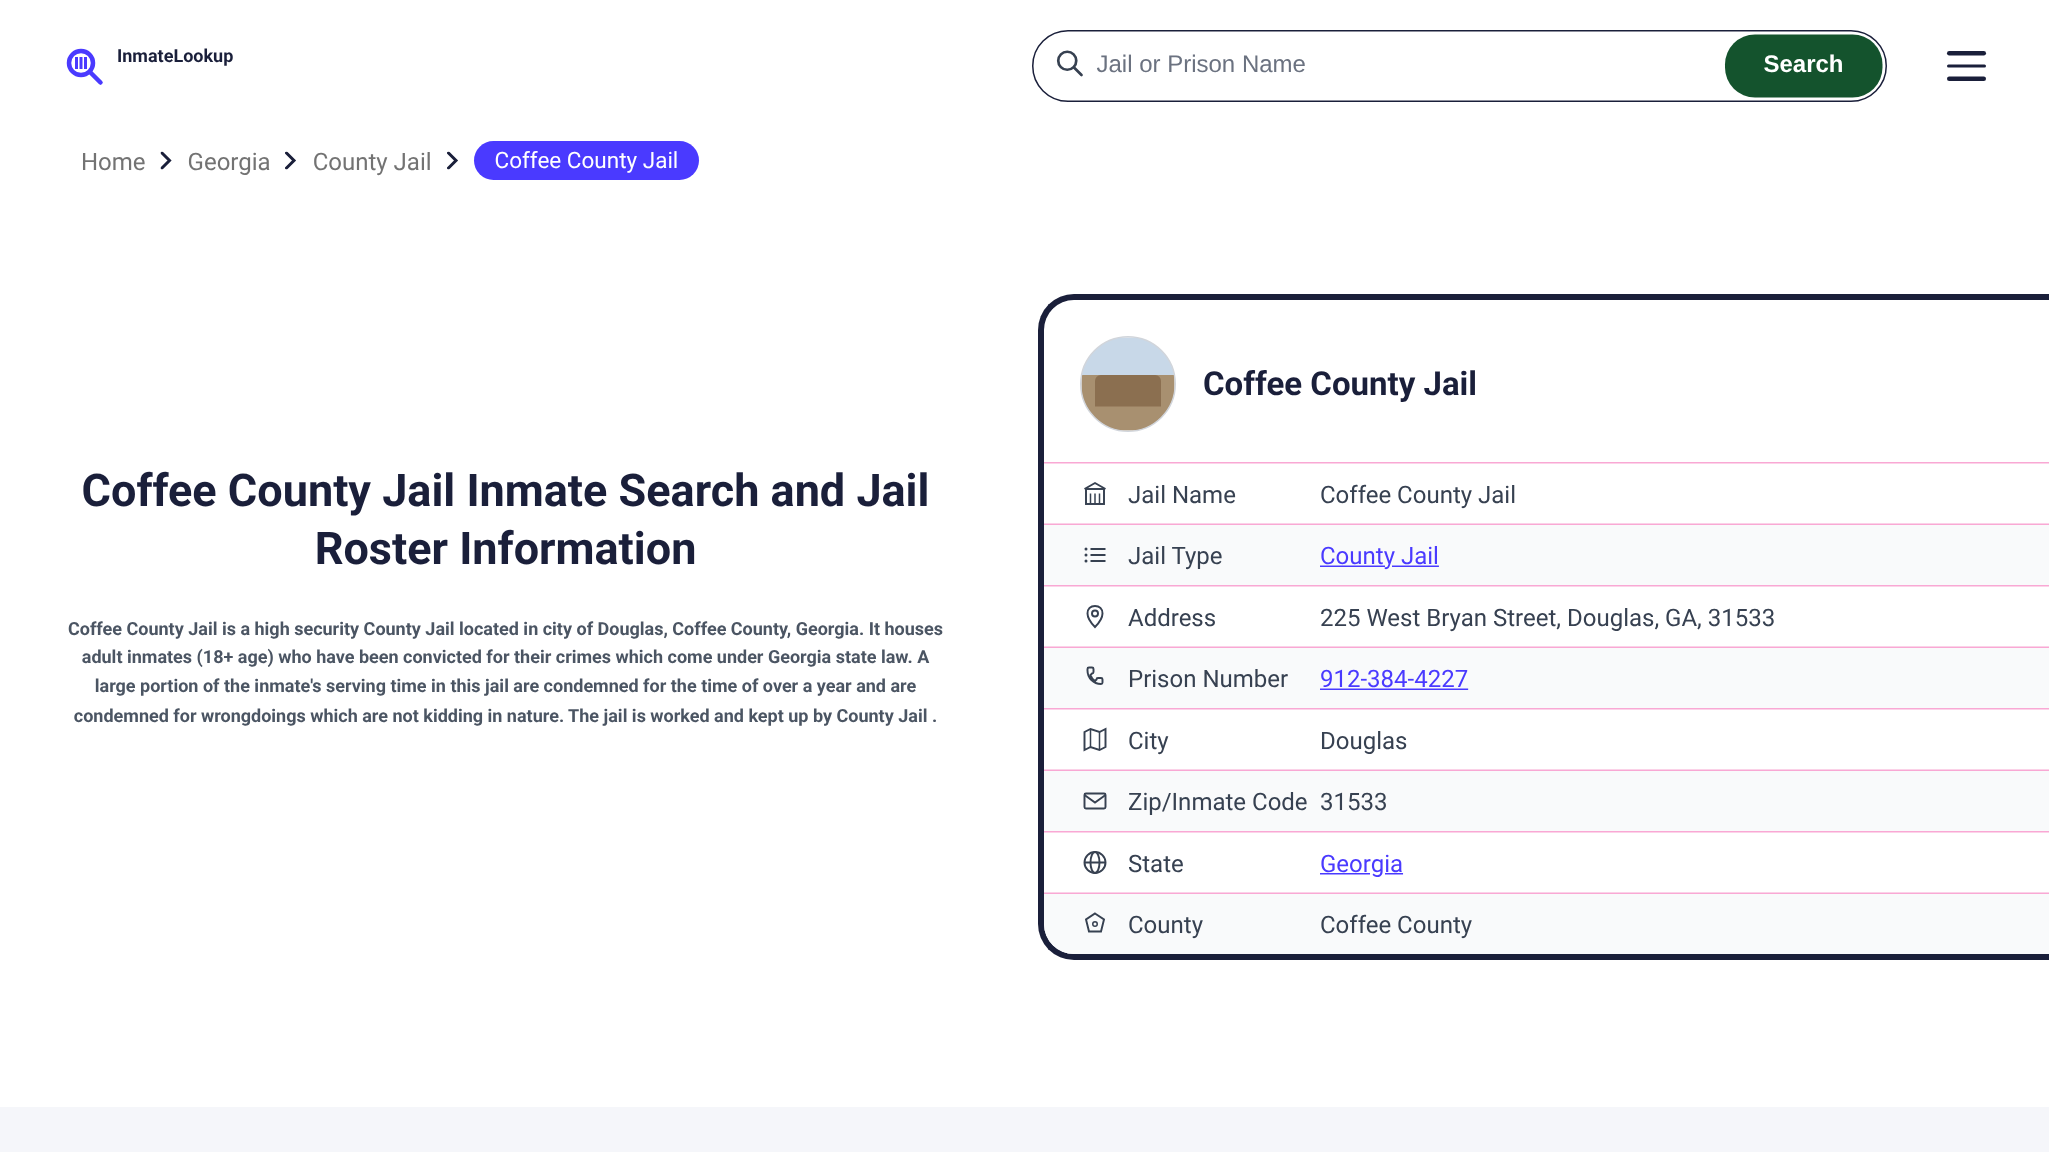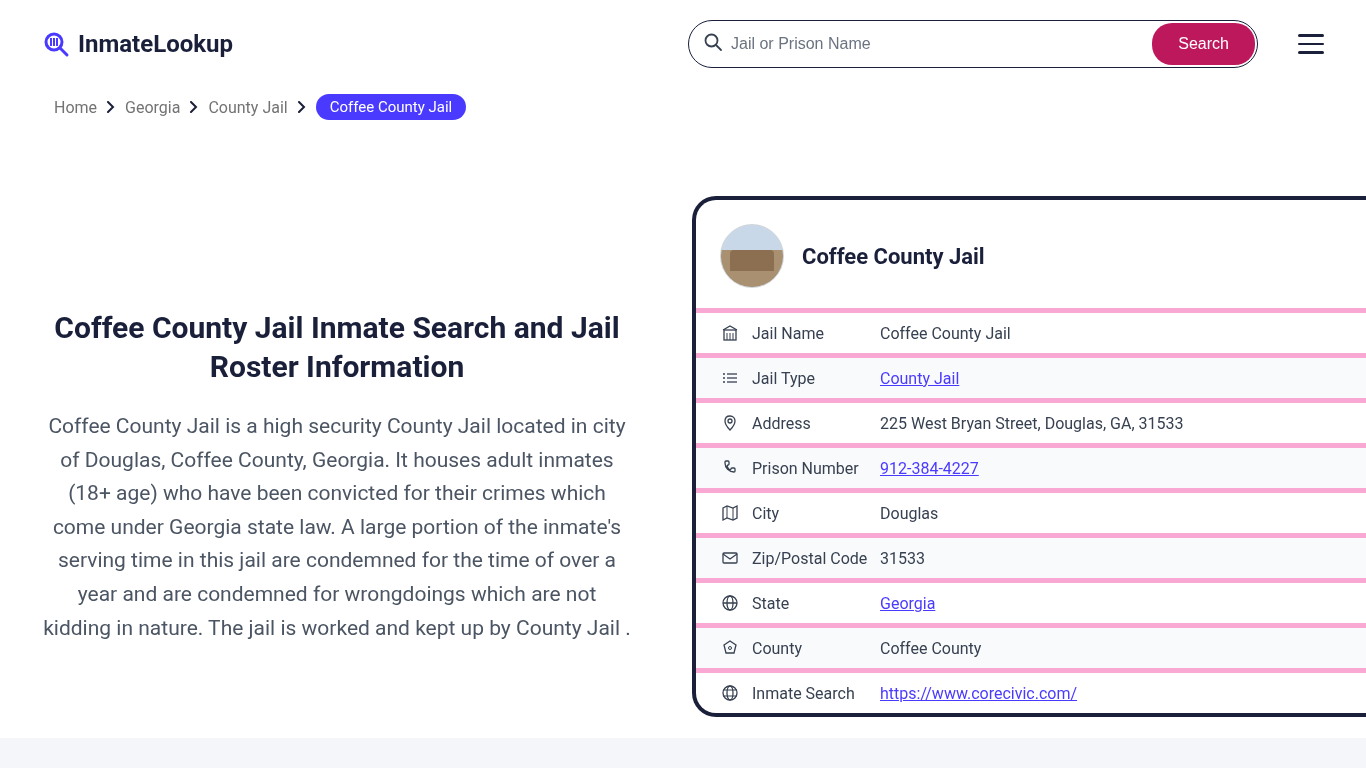--- a/index.html
+++ b/index.html
@@ -16,23 +16,23 @@
       overflow: hidden;
     }
     .header {
       display: flex;
       align-items: center;
       justify-content: space-between;
       padding: 20px 42px;
     }
     .logo {
       display: flex;
-      align-items: flex-end;
+      align-items: flex-start;
       gap: 8px;
-      font-size: 24px;
+      font-size: 12px;
       font-weight: 700;
       color: #1a1f3a;
     }
     .logo-icon {
       width: 28px;
       height: 28px;
       display: flex;
       align-items: center;
       justify-content: center;
     }
@@ -60,26 +60,26 @@
       outline: none;
       font-size: 16px;
       padding: 10px 8px;
       flex: 1;
       color: #4c1d95;
     }
     .search-input::placeholder {
       color: #6b7280;
     }
     .search-button {
-      background: #be185d;
+      background: #14532d;
       color: #fff;
       border: none;
       padding: 12px 26px;
       font-size: 16px;
-      font-weight: 400;
+      font-weight: 700;
       cursor: pointer;
       border-radius: 20px;
       margin: 2px;
     }
     .hamburger {
       display: flex;
       flex-direction: column;
       gap: 6px;
       cursor: pointer;
     }
@@ -123,24 +123,25 @@
       text-align: center;
     }
     .page-title {
       font-size: 30px;
       font-weight: 700;
       color: #1a1f3a;
       line-height: 1.3;
       margin-bottom: 24px;
     }
     .description {
-      font-size: 21px;
+      font-size: 12px;
       color: #4b5563;
       line-height: 1.6;
       margin-bottom: 20px;
+      font-weight: bold;
     }
     .right-column {
       flex: 1;
       position: relative;
     }
     .info-card {
       background: #fff;
       border: 4px solid #1a1f3a;
       border-right: none;
       border-radius: 24px 0 0 24px;
@@ -177,21 +178,21 @@
       font-weight: 700;
       color: #1a1f3a;
     }
     .info-table {
       width: 100%;
     }
     .info-row {
       display: flex;
       align-items: center;
       padding: 10px 24px;
-      border-top: 5px solid #f9a8d4;
+      border-top: 1px solid #f9a8d4;
     }
     .info-row:nth-child(even) {
       background: #f9fafb;
     }
     .info-icon {
       width: 20px;
       height: 20px;
       margin-right: 12px;
       display: flex;
       align-items: center;
@@ -351,21 +352,21 @@
             <span class="info-label">City</span>
             <span class="info-value">Douglas</span>
           </div>
           <div class="info-row">
             <span class="info-icon">
               <svg width="18" height="18" viewBox="0 0 18 18" fill="none">
                 <rect x="2" y="4" width="14" height="10" rx="1" stroke="#374151" stroke-width="1.3" fill="none"></rect>
                 <path d="M2 5L9 10L16 5" stroke="#374151" stroke-width="1.3" fill="none"></path>
               </svg>
             </span>
-            <span class="info-label">Zip/Postal Code</span>
+            <span class="info-label">Zip/Inmate Code</span>
             <span class="info-value">31533</span>
           </div>
           <div class="info-row">
             <span class="info-icon">
               <svg width="18" height="18" viewBox="0 0 18 18" fill="none">
                 <circle cx="9" cy="9" r="7" stroke="#374151" stroke-width="1.3" fill="none"></circle>
                 <ellipse cx="9" cy="9" rx="3" ry="7" stroke="#374151" stroke-width="1.3" fill="none"></ellipse>
                 <line x1="2" y1="9" x2="16" y2="9" stroke="#374151" stroke-width="1.3"></line>
               </svg>
             </span>
@@ -374,31 +375,19 @@
           </div>
           <div class="info-row">
             <span class="info-icon">
               <svg width="18" height="18" viewBox="0 0 18 18" fill="none">
                 <path d="M9 2L15 6L13 14H5L3 6L9 2Z" stroke="#374151" stroke-width="1.3" fill="none"></path>
                 <circle cx="9" cy="9" r="1.5" stroke="#374151" stroke-width="1" fill="none"></circle>
               </svg>
             </span>
             <span class="info-label">County</span>
             <span class="info-value">Coffee County</span>
-          </div>
-          <div class="info-row">
-            <span class="info-icon">
-              <svg width="18" height="18" viewBox="0 0 18 18" fill="none">
-                <circle cx="9" cy="9" r="7" stroke="#374151" stroke-width="1.3" fill="none"></circle>
-                <ellipse cx="9" cy="9" rx="3" ry="7" stroke="#374151" stroke-width="1.3" fill="none"></ellipse>
-                <line x1="2" y1="6" x2="16" y2="6" stroke="#374151" stroke-width="1"></line>
-                <line x1="2" y1="12" x2="16" y2="12" stroke="#374151" stroke-width="1"></line>
-              </svg>
-            </span>
-            <span class="info-label">Inmate Search</span>
-            <span class="info-value info-link">https://www.corecivic.com/</span>
           </div>
         </div>
     </div>
   </div>
 </div>
 
 <div class="footer-spacer"></div>
 
 </body></html>

